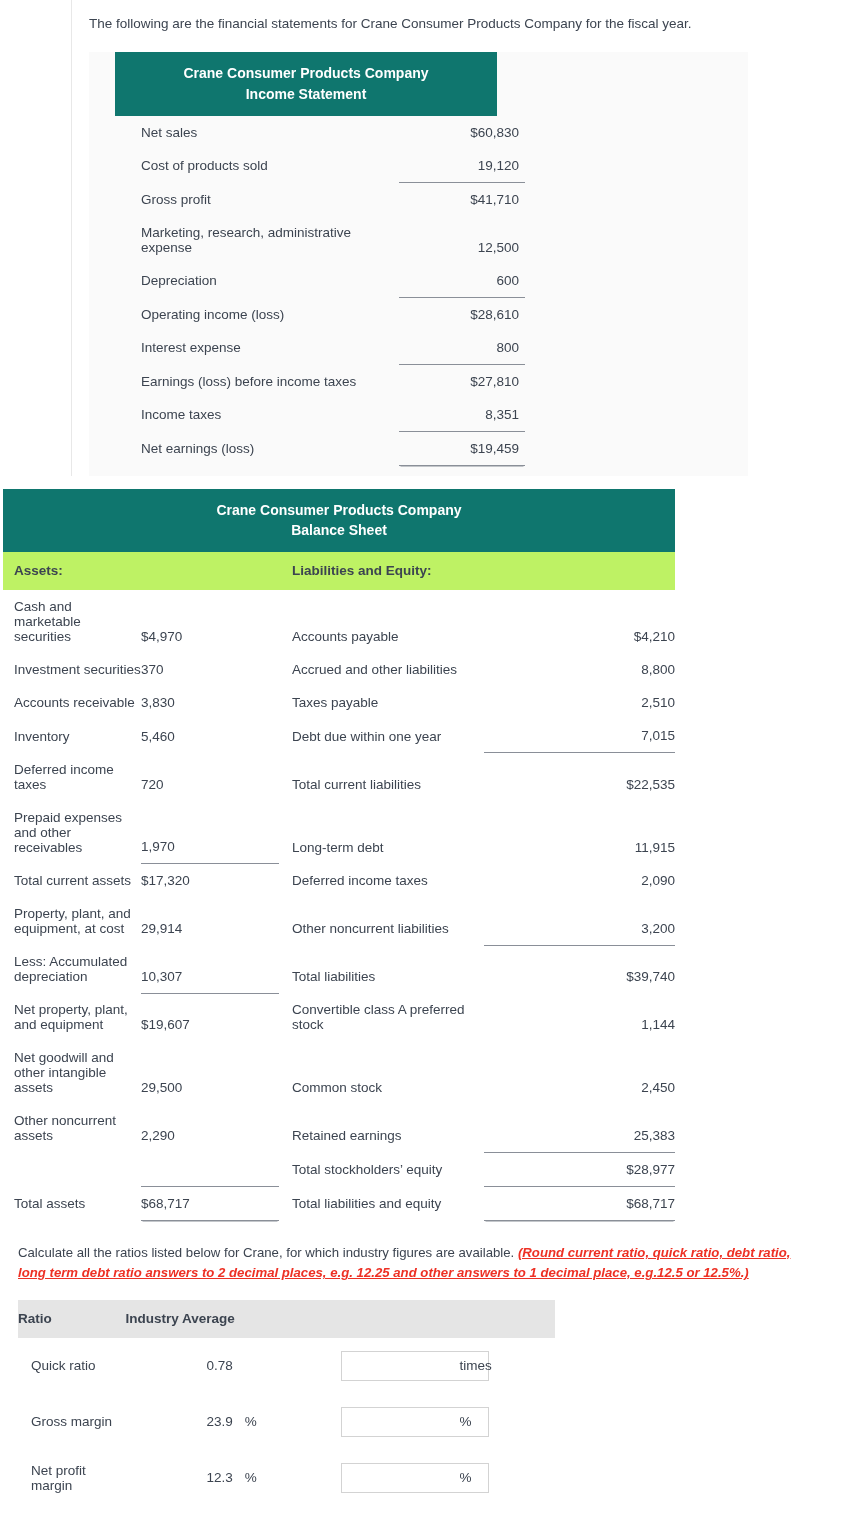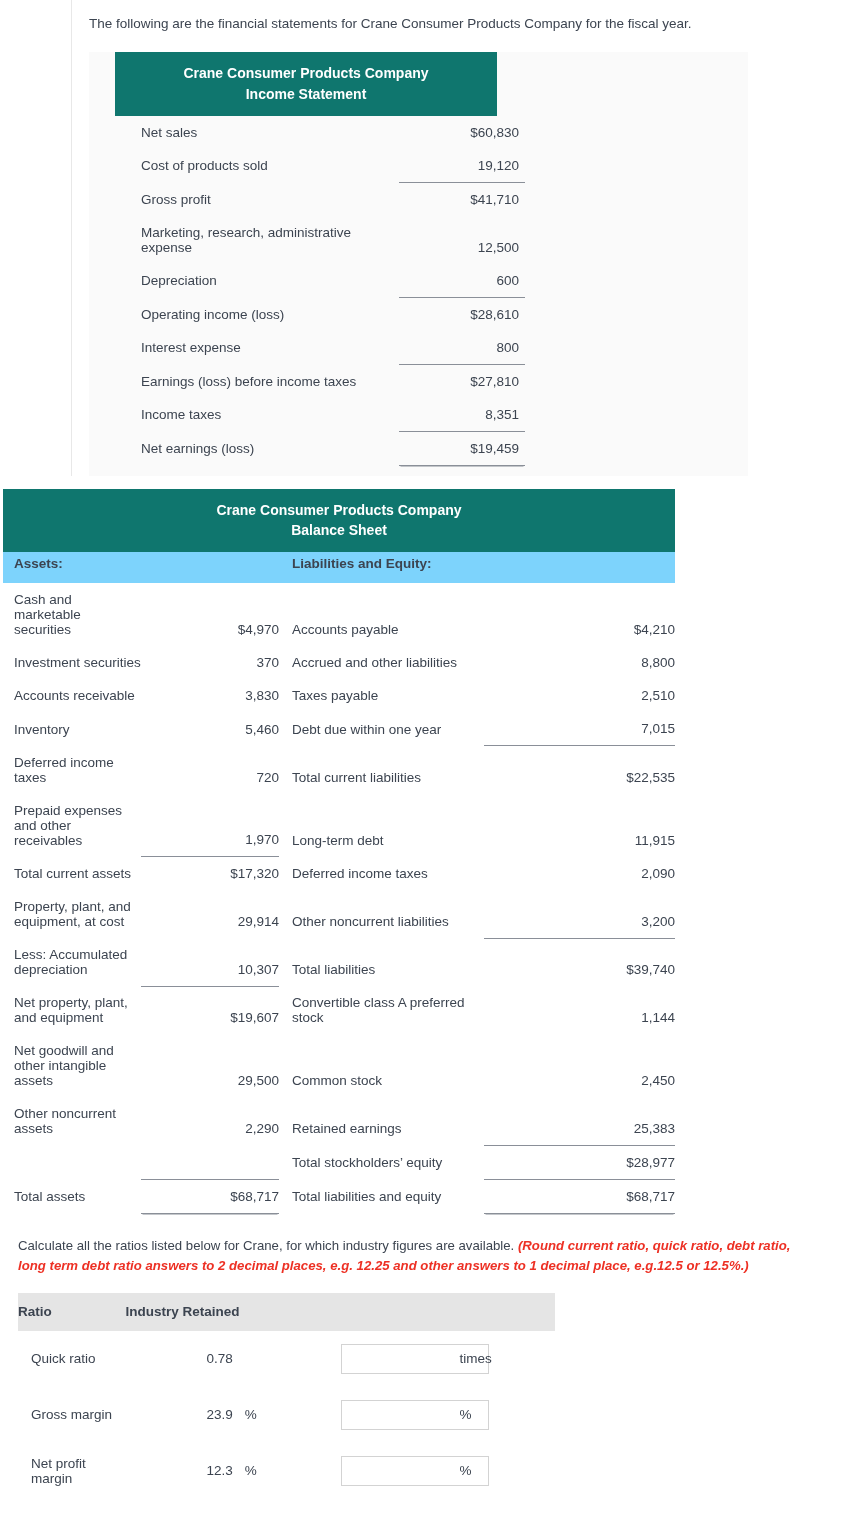--- a/index.html
+++ b/index.html
@@ -98,44 +98,45 @@
     background: #ffffff;
   }
   table.bs {
     width: 100%;
     table-layout: fixed;
     border-collapse: collapse;
     font-size: 13.5px;
   }
   table.bs td { padding: 9px 0; vertical-align: bottom; }
   table.bs td.lbl-a { width: 265px; padding-left: 11px; }
-  table.bs td.amt-a { width: 71px; text-align: right; white-space: nowrap; }
+  table.bs td.amt-a { width: 71px; white-space: nowrap; }
   table.bs td.gap   { width: 13px; }
   table.bs td.lbl-l { width: 232px; }
   table.bs td.amt-l { width: 80px; text-align: right; padding-right: 0px; white-space: nowrap; }
   table.bs tr.section-row td {
-    background: #7dd3fc;
+    background: #bef264;
     font-weight: bold;
-    padding-top: 4px;
+    padding-top: 11px;
     padding-bottom: 12px;
   }
   .indent { padding-left: 18px; }
 
   
   .calc-text {
     font-size: 13.2px;
     line-height: 1.55;
     color: #3c4450;
     margin: 22px 0 0 18px;
     width: 800px;
   }
   .calc-text .red {
     color: #ed3024;
     font-style: italic;
     font-weight: bold;
+    text-decoration: underline;
   }
 
   
   .ratio-wrap { margin: 16px 0 0 18px; width: 560px; }
   table.ratio {
     border-collapse: collapse;
     width: 537px;
     table-layout: fixed;
     font-size: 13.5px;
   }
@@ -342,21 +343,21 @@
 
 <p class="calc-text">
   <span>Calculate all the ratios listed below for Crane, for which industry figures are available. </span><span class="red">(Round current ratio, quick ratio, debt ratio, long term debt ratio answers to 2 decimal places, e.g. 12.25 and other answers to 1 decimal place, e.g.12.5 or 12.5%.)</span>
 </p>
 
 <div class="ratio-wrap">
   <table class="ratio">
     <thead>
       <tr>
         <td>Ratio</td>
-        <td colspan="2">Industry Retained</td>
+        <td colspan="2">Industry Average</td>
         <td></td>
         <td></td>
       </tr>
     </thead>
     <tbody id="ratio-body">
         <tr>
           <td class="r-name">Quick ratio</td>
           <td class="r-avg">0.78</td>
           <td class="r-pct"></td>
           <td class="r-input">

